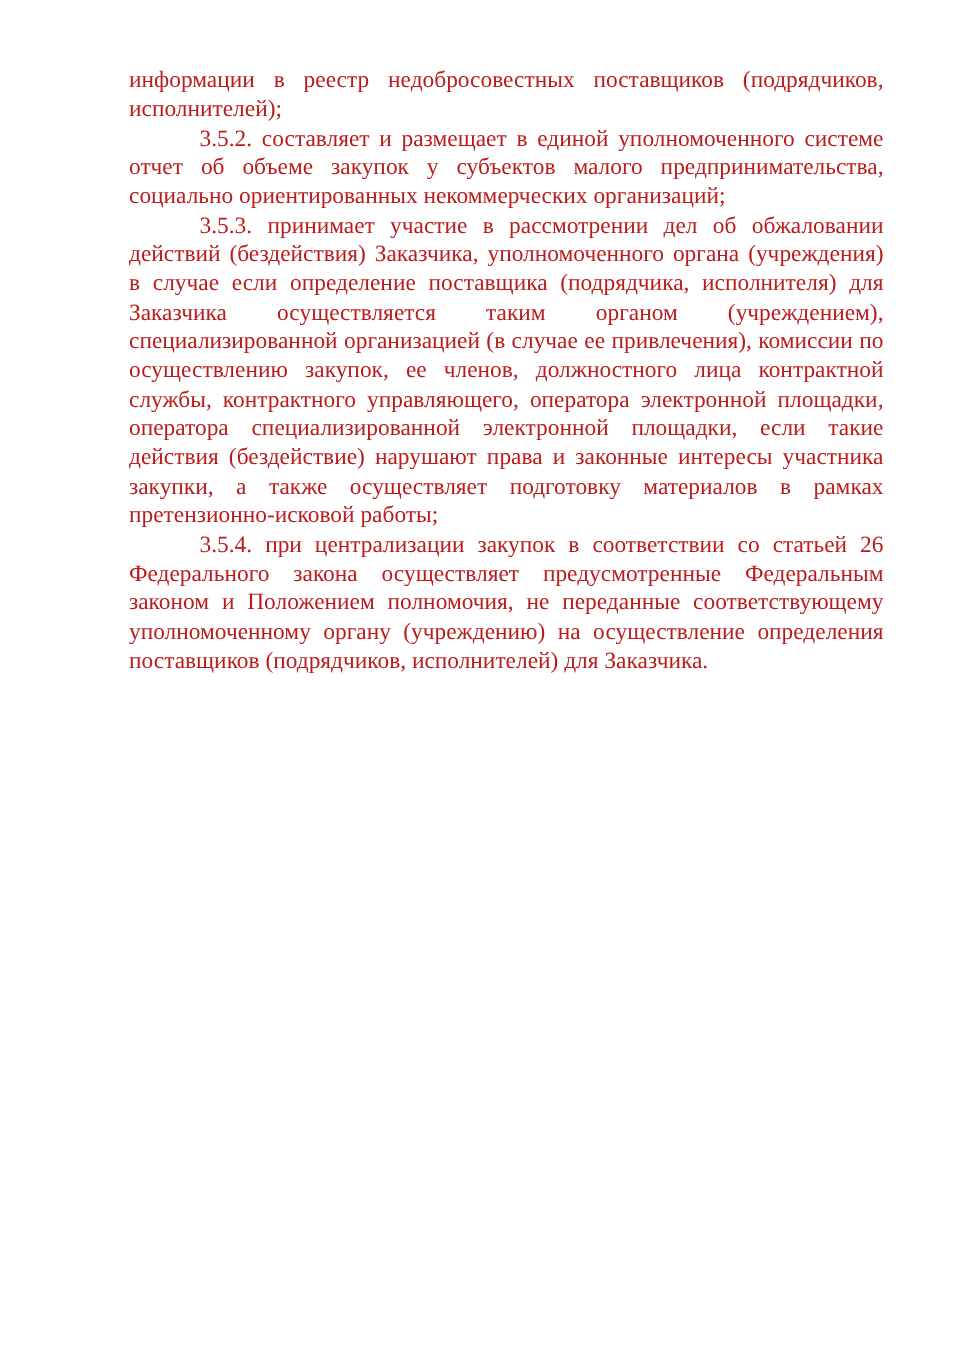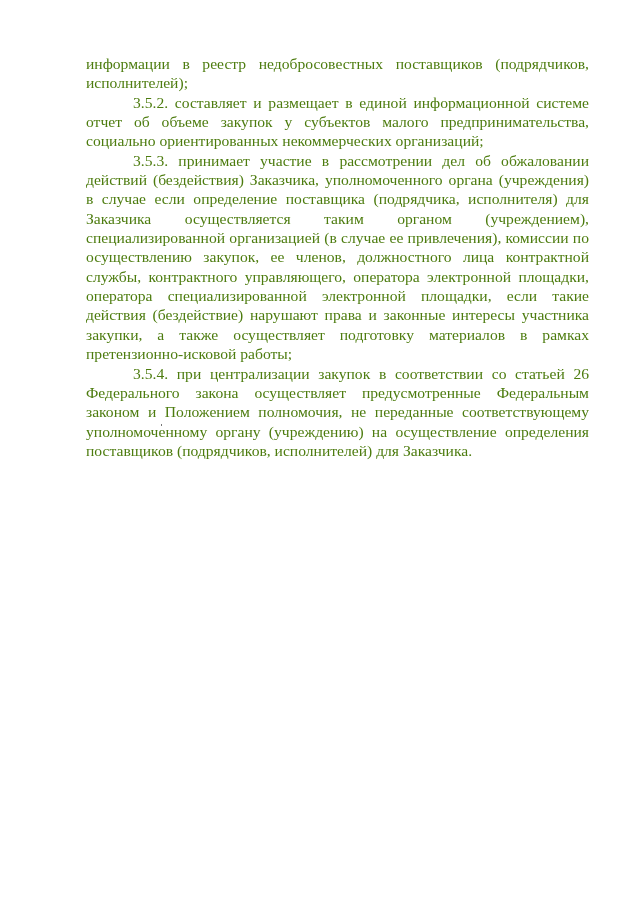--- a/index.html
+++ b/index.html
@@ -1,25 +1,25 @@
 <!DOCTYPE html>
 <html><head>
 <meta charset="utf-8">
 <style>
   html, body { margin: 0; padding: 0; background: #ffffff; }
   body { width: 640px; height: 905px; position: relative; overflow: hidden; }
   .page {
     position: absolute;
     left: 86px;
-    top: 54px;
+    top: 44px;
     width: 503px;
     font-family: "Liberation Serif", serif;
     font-size: 15.6px;
     line-height: 19.35px;
-    color: #4d7c0f;
+    color: #b91c1c;
   }
   .para {
     margin: 0;
     text-align: justify;
     text-align-last: left;
     hyphens: none;
   }
   .para.indent { text-indent: 47px; }
   .speck {
     position: absolute;
@@ -28,17 +28,17 @@
     width: 1px;
     height: 2px;
     background: #777;
   }
 </style>
 </head>
 <body>
 
 <div class="page">
   <p class="para">информации в реестр недобросовестных поставщиков (подрядчиков, исполнителей);</p>
-  <p class="para indent">3.5.2. составляет и размещает в единой информационной системе отчет об объеме закупок у субъектов малого предпринимательства, социально ориентированных некоммерческих организаций;</p>
+  <p class="para indent">3.5.2. составляет и размещает в единой уполномоченного системе отчет об объеме закупок у субъектов малого предпринимательства, социально ориентированных некоммерческих организаций;</p>
   <p class="para indent">3.5.3. принимает участие в рассмотрении дел об обжаловании действий (бездействия) Заказчика, уполномоченного органа (учреждения) в случае если определение поставщика (подрядчика, исполнителя) для Заказчика осуществляется таким органом (учреждением), специализированной организацией (в случае ее привлечения), комиссии по осуществлению закупок, ее членов, должностного лица контрактной службы, контрактного управляющего, оператора электронной площадки, оператора специализированной электронной площадки, если такие действия (бездействие) нарушают права и законные интересы участника закупки, а также осуществляет подготовку материалов в рамках претензионно-исковой работы;</p>
   <p class="para indent">3.5.4. при централизации закупок в соответствии со статьей 26 Федерального закона осуществляет предусмотренные Федеральным законом и Положением полномочия, не переданные соответствующему уполномоченному органу (учреждению) на осуществление определения поставщиков (подрядчиков, исполнителей) для Заказчика.</p>
 </div>
 <div class="speck"></div>
 
 </body></html>

